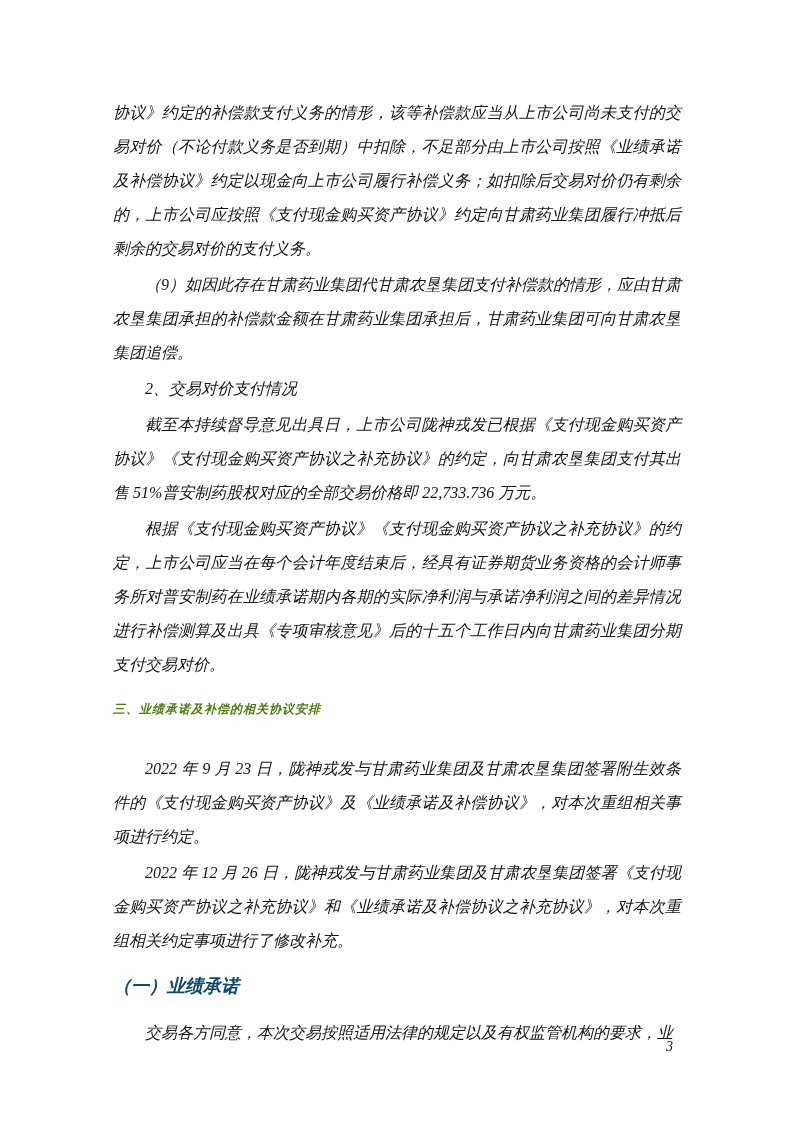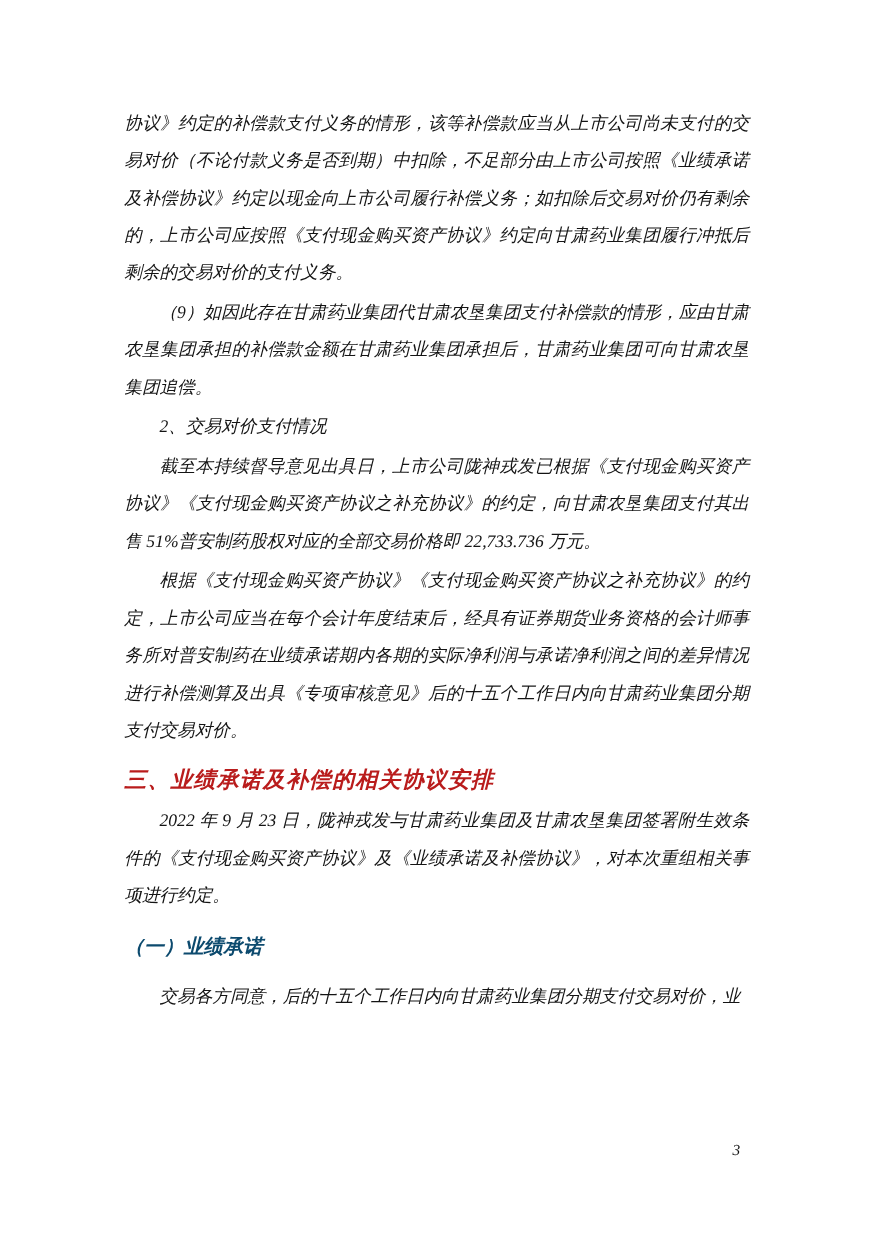--- a/index.html
+++ b/index.html
@@ -37,27 +37,27 @@
   }
   .indent {
     text-indent: 2em;
   }
   .no-indent {
     text-indent: 0;
   }
   .section-heading {
     font-family: "Liberation Sans", "DejaVu Sans", sans-serif;
     font-weight: bold;
-    font-size: 20px;
+    font-size: 12px;
     line-height: 30px;
     letter-spacing: 1px;
     text-align: left;
     text-indent: 0;
-    margin: 12px 0 6px 0;
-    color: #b91c1c;
+    margin: 12px 0 28px 0;
+    color: #4d7c0f;
   }
   .subsection-heading {
     font-family: "Liberation Sans", "DejaVu Sans", sans-serif;
     font-weight: bold;
     font-size: 18px;
     line-height: 28px;
     text-align: left;
     text-indent: 0;
     margin: 14px 0 16px 0;
     color: #0c4a6e;
@@ -81,17 +81,18 @@
 
 <div class="page">
   <main class="content">
     <p class="para no-indent">协议》约定的补偿款支付义务的情形，该等补偿款应当从上市公司尚未支付的交易对价（不论付款义务是否到期）中扣除，不足部分由上市公司按照《业绩承诺及补偿协议》约定以现金向上市公司履行补偿义务；如扣除后交易对价仍有剩余的，上市公司应按照《支付现金购买资产协议》约定向甘肃药业集团履行冲抵后剩余的交易对价的支付义务。</p>
     <p class="para indent">（9）如因此存在甘肃药业集团代甘肃农垦集团支付补偿款的情形，应由甘肃农垦集团承担的补偿款金额在甘肃药业集团承担后，甘肃药业集团可向甘肃农垦集团追偿。</p>
     <p class="para indent">2、交易对价支付情况</p>
     <p class="para indent">截至本持续督导意见出具日，上市公司陇神戎发已根据《支付现金购买资产协议》《支付现金购买资产协议之补充协议》的约定，向甘肃农垦集团支付其出售 51%普安制药股权对应的全部交易价格即 22,733.736 万元。</p>
     <p class="para indent">根据《支付现金购买资产协议》《支付现金购买资产协议之补充协议》的约定，上市公司应当在每个会计年度结束后，经具有证券期货业务资格的会计师事务所对普安制药在业绩承诺期内各期的实际净利润与承诺净利润之间的差异情况进行补偿测算及出具《专项审核意见》后的十五个工作日内向甘肃药业集团分期支付交易对价。</p>
     <h2 class="section-heading">三、业绩承诺及补偿的相关协议安排</h2>
     <p class="para indent">2022 年 9 月 23 日，陇神戎发与甘肃药业集团及甘肃农垦集团签署附生效条件的《支付现金购买资产协议》及《业绩承诺及补偿协议》，对本次重组相关事项进行约定。</p>
+    <p class="para indent">2022 年 12 月 26 日，陇神戎发与甘肃药业集团及甘肃农垦集团签署《支付现金购买资产协议之补充协议》和《业绩承诺及补偿协议之补充协议》，对本次重组相关约定事项进行了修改补充。</p>
     <h3 class="subsection-heading">（一）业绩承诺</h3>
-    <p class="para indent">交易各方同意，后的十五个工作日内向甘肃药业集团分期支付交易对价，业</p>
+    <p class="para indent">交易各方同意，本次交易按照适用法律的规定以及有权监管机构的要求，业</p>
   </main>
   <footer class="footer">3</footer>
 </div>
 
 </body></html>

